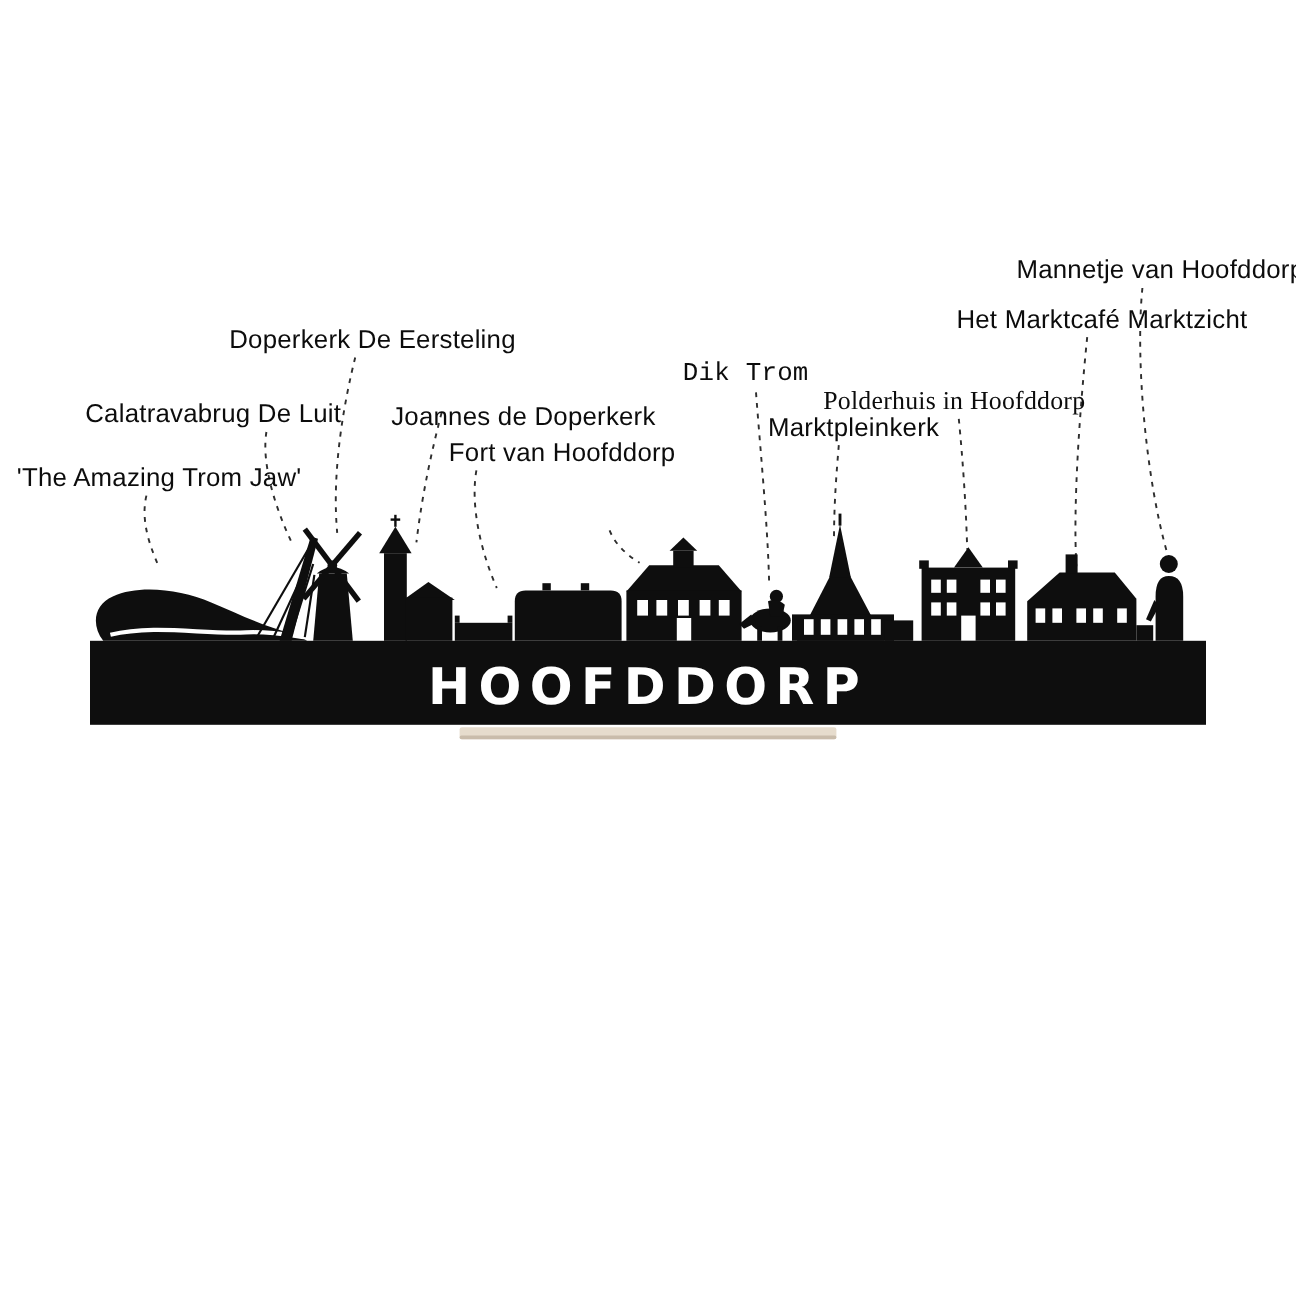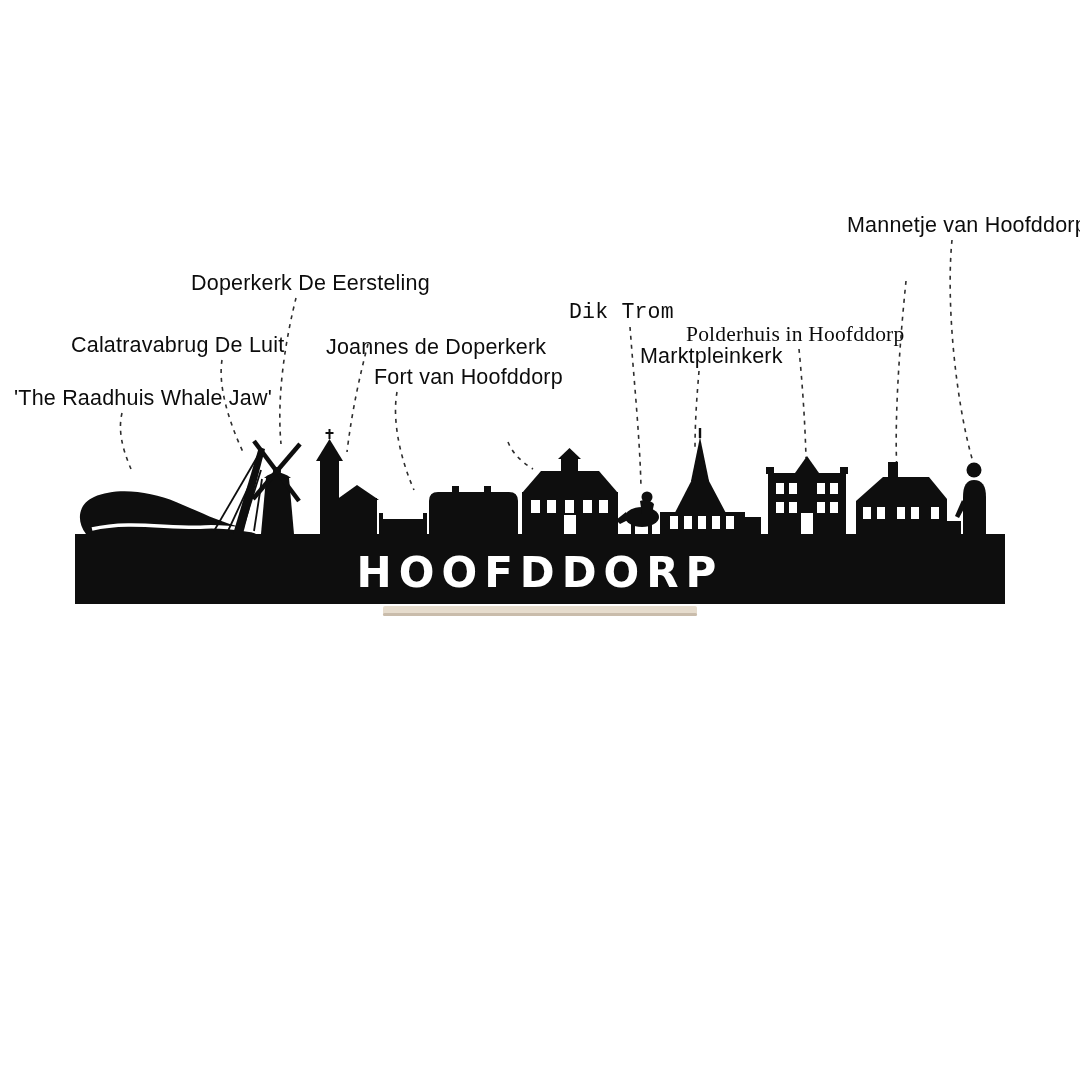--- a/index.html
+++ b/index.html
@@ -164,22 +164,23 @@
     </g>
 
     <text x="540" y="587" text-anchor="middle" font-family="DejaVu Sans, sans-serif" font-size="42" font-weight="700" letter-spacing="7" fill="#ffffff">HOOFDDORP</text>
 
     <g>
       <rect x="383" y="606" width="314" height="10" rx="2" fill="#e6dccd"></rect>
       <rect x="383" y="613" width="314" height="3" rx="1.5" fill="#c9bcab"></rect>
     </g>
   </svg>
 
-  <div class="label" style="left:14px;  top:386px;">'The Raadhuis Whale Jaw'</div>
+  <div class="label" style="left:14px;  top:386px;">'The Amazing Trom Jaw'</div>
   <div class="label" style="left:71px;  top:333px;">Calatravabrug De Luit</div>
   <div class="label" style="left:191px; top:271px;">Doperkerk De Eersteling</div>
   <div class="label" style="left:326px; top:335px;">Joannes de Doperkerk</div>
   <div class="label" style="left:374px; top:365px;">Fort van Hoofddorp</div>
   <div class="label" style="left:569px; top:300px;font-family:Liberation Mono, monospace;">Dik Trom</div>
   <div class="label" style="left:640px; top:344px;">Marktpleinkerk</div>
   <div class="label" style="left:686px; top:322px;font-family:Liberation Serif, serif;">Polderhuis in Hoofddorp</div>
+  <div class="label" style="left:797px; top:254px;">Het Marktcafé Marktzicht</div>
   <div class="label" style="left:847px; top:213px;">Mannetje van Hoofddorp</div>
 </div>
 
 </body></html>

